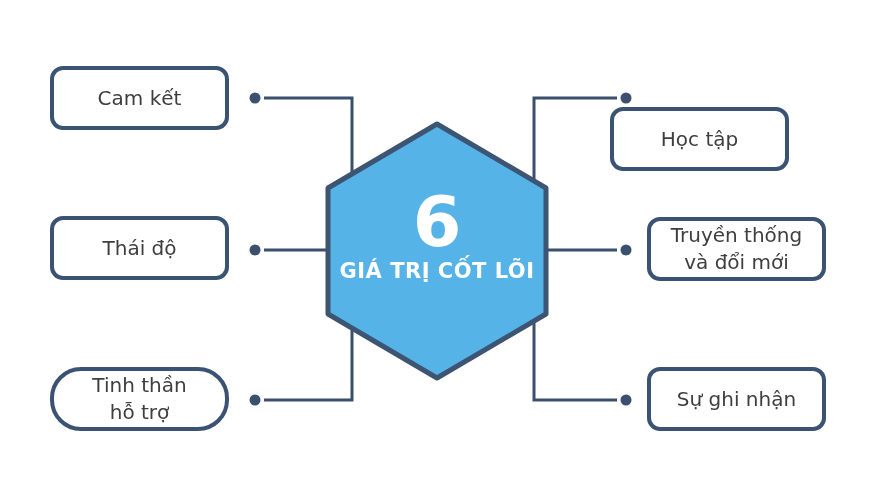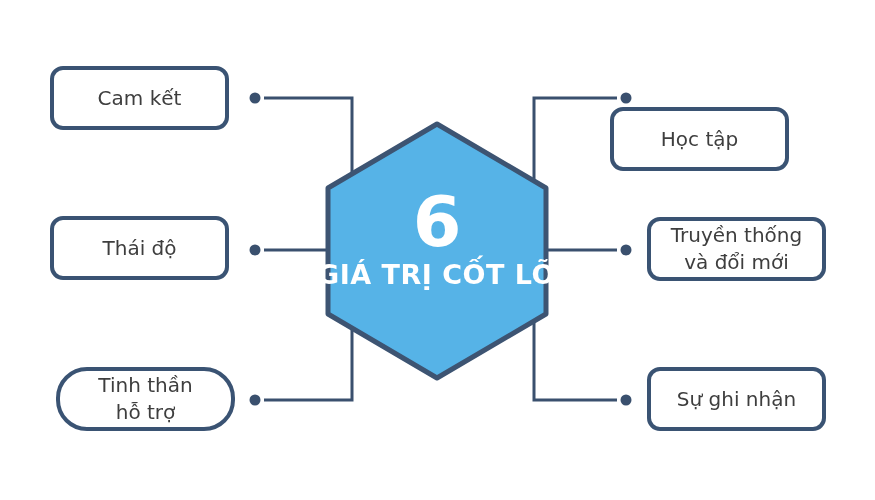--- a/index.html
+++ b/index.html
@@ -44,21 +44,21 @@
     text-align: center;
     color: #ffffff;
     pointer-events: none;
   }
   .hex-number {
     font-size: 70px;
     font-weight: bold;
     line-height: 72px;
   }
   .hex-title {
-    font-size: 27px;
+    font-size: 21px;
     font-weight: bold;
     letter-spacing: 0.5px;
     margin-top: 1px;
     white-space: nowrap;
   }
   .vbox {
     position: absolute;
     width: 179px;
     height: 64px;
     box-sizing: border-box;
@@ -107,21 +107,21 @@
     <div class="hex-number">6</div>
     <div class="hex-title">GIÁ TRỊ CỐT LÕI</div>
   </div>
 
   <div class="vbox" style="left:50px; top:66px;">
     <span>Cam kết</span>
   </div>
   <div class="vbox" style="left:50px; top:216px;text-align:center;">
     <span>Thái độ</span>
   </div>
-  <div class="vbox" style="left:56px; top:367px;border-radius:31px;">
+  <div class="vbox" style="left:50px; top:367px;border-radius:31px;">
     <span>Tinh thần</span>
     <span>hỗ trợ</span>
   </div>
 
   <div class="vbox" style="left:610px; top:66px;margin-top:41px;">
     <span>Học tập</span>
   </div>
   <div class="vbox" style="left:647px; top:367px;">
     <span>Sự ghi nhận</span>
     <span></span>

